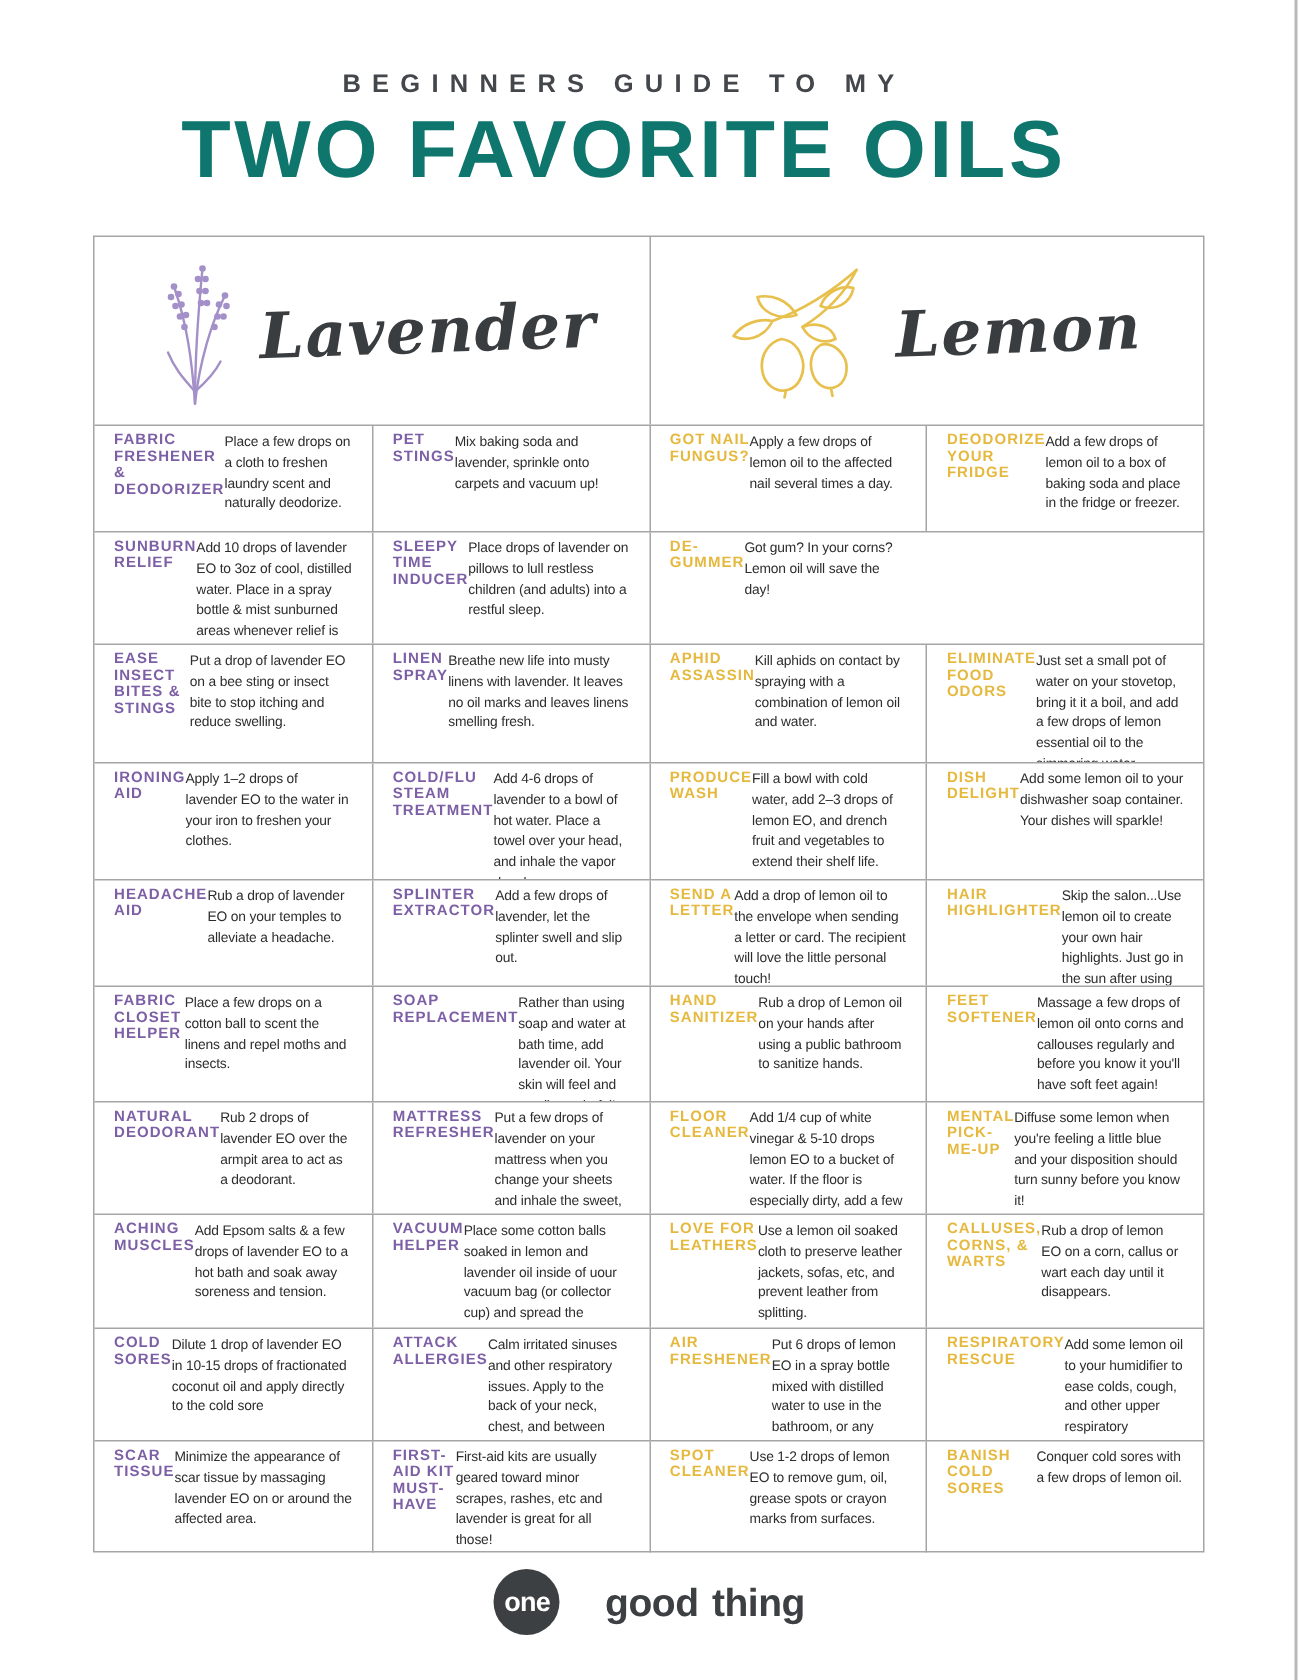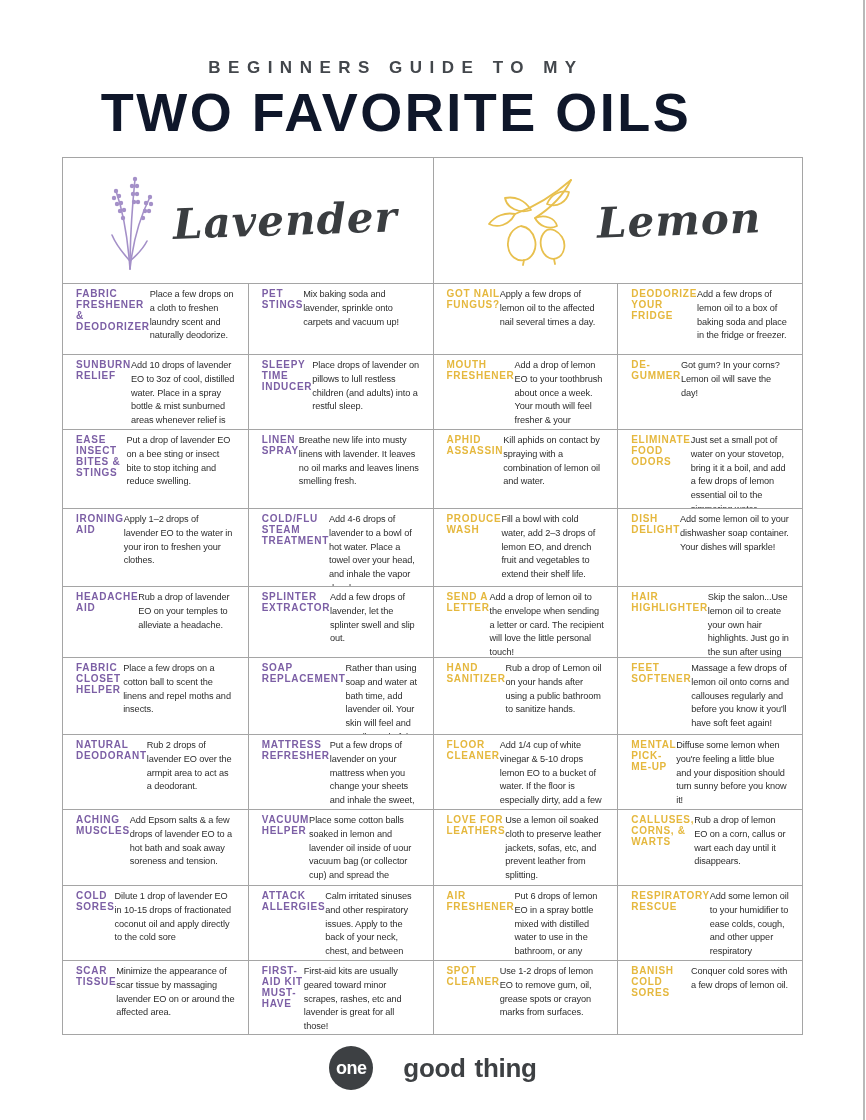--- a/index.html
+++ b/index.html
@@ -3,23 +3,23 @@
 <meta charset="utf-8">
 <style>
   html,body{margin:0;padding:0;}
   body{
     width:866px;height:1120px;position:relative;background:#ffffff;
     font-family:"Liberation Sans",sans-serif;overflow:hidden;
   }
   .page-edge-line{position:absolute;top:0;right:1px;width:2px;height:1120px;background:#b9b9b9;}
 
   
-  .header{position:absolute;top:58px;left:0;width:792px;text-align:center;color:#3d4145;}
+  .header{position:absolute;top:46px;left:0;width:792px;text-align:center;color:#3d4145;padding-left:20px;}
   .title-small{font-size:17px;font-weight:bold;letter-spacing:7.5px;color:#43474c;margin-bottom:7px;}
-  .title-large{font-size:54px;font-weight:bold;letter-spacing:2.5px;color:#0f172a;line-height:1.0;}
+  .title-large{font-size:54px;font-weight:bold;letter-spacing:2.5px;color:#0f766e;line-height:1.0;}
 
   
   .oils-table{
     position:absolute;left:62px;top:157px;width:741px;height:878px;
     border:1px solid #a5a5a5;box-sizing:border-box;background:#fff;
   }
   .section-row{display:grid;grid-template-columns:1fr 1fr;height:126px;border-bottom:1px solid #a5a5a5;box-sizing:border-box;}
   .section{display:flex;align-items:center;justify-content:center;gap:10px;box-sizing:border-box;}
   .section + .section{border-left:1px solid #a5a5a5;}
   .section-name{
@@ -141,24 +141,20 @@
       <div class="row">
         <div class="cell lav">
           <div class="cell-heading">SUNBURN RELIEF</div>
           <div class="cell-body">Add 10 drops of lavender EO to 3oz of cool, distilled water. Place in a spray bottle &amp; mist sunburned areas whenever relief is needed.</div>
         </div>
         <div class="cell lav">
           <div class="cell-heading">SLEEPY TIME INDUCER</div>
           <div class="cell-body">Place drops of lavender on pillows to lull restless children (and adults) into a restful sleep.</div>
         </div>
         <div class="cell lem">
-          <div class="cell-heading">MOUTH FRESHENER</div>
-          <div class="cell-body">Add a drop of lemon EO to your toothbrush about once a week. Your mouth will feel fresher &amp; your toothbrush will remain germ-free.</div>
-        </div>
-        <div class="cell lem">
           <div class="cell-heading">DE-GUMMER</div>
           <div class="cell-body">Got gum? In your corns? Lemon oil will save the day!</div>
         </div>
       </div>
       <div class="row">
         <div class="cell lav">
           <div class="cell-heading">EASE INSECT BITES &amp; STINGS</div>
           <div class="cell-body">Put a drop of lavender EO on a bee sting or insect bite to stop itching and reduce swelling.</div>
         </div>
         <div class="cell lav">

